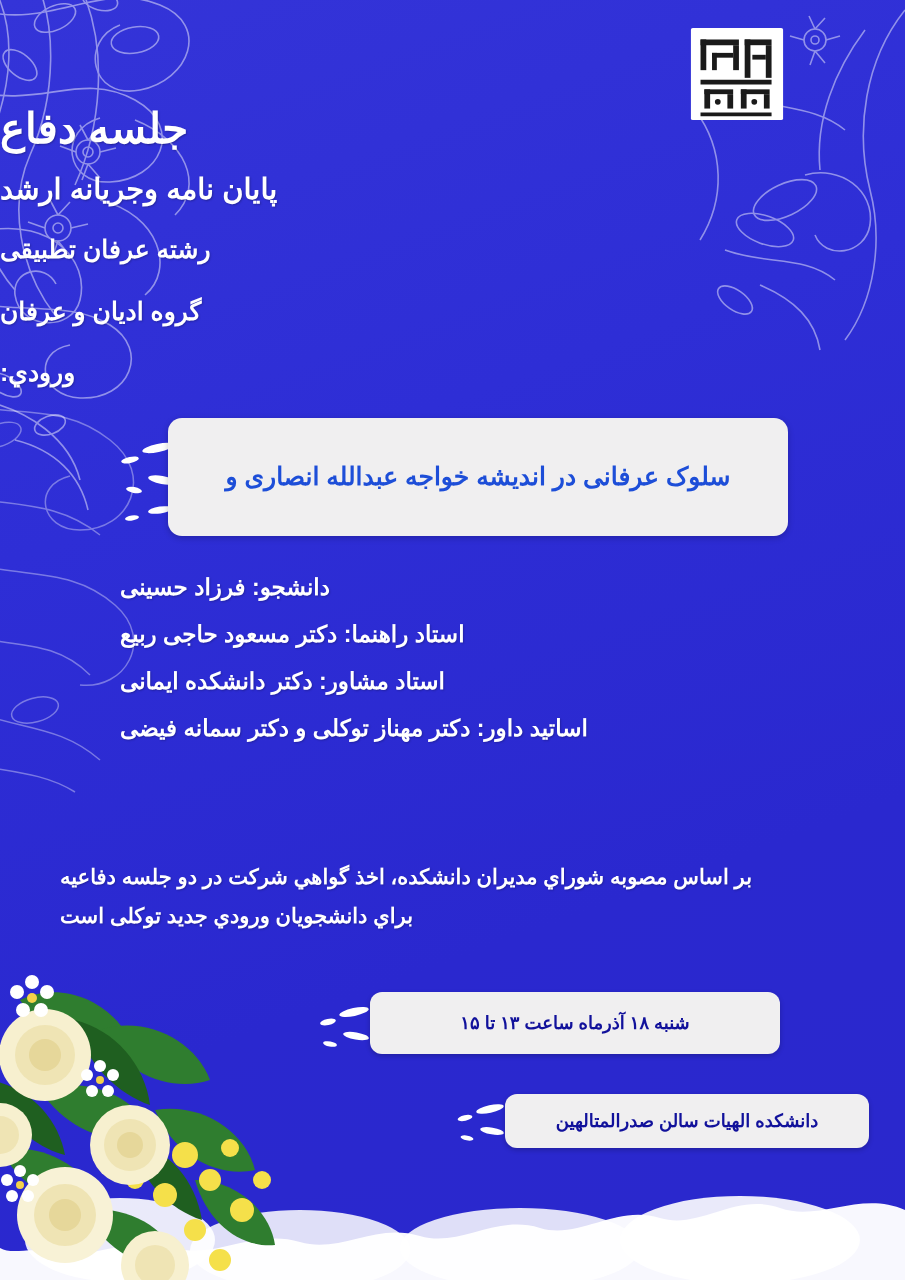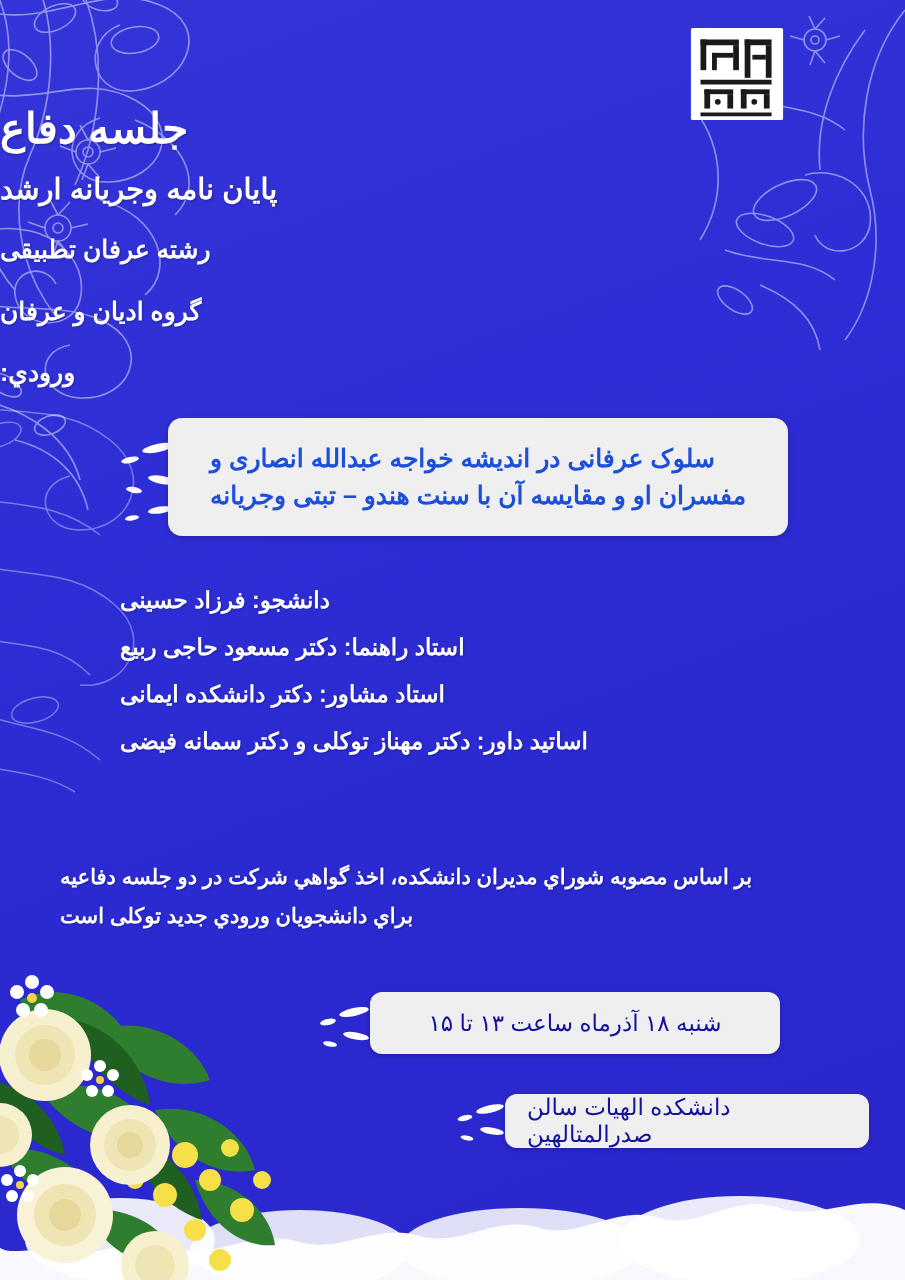--- a/index.html
+++ b/index.html
@@ -159,21 +159,21 @@
     position: absolute;
     top: 430px;
     left: 110px;
     width: 70px;
     height: 96px;
   }
 
   
   .people {
     position: absolute;
-    top: 587px;
+    top: 574px;
     width: 100%;
     margin-left: 9px;
   }
   .people-row {
     font-size: 23px;
     font-weight: bold;
     margin-bottom: 20px;
     padding-right: 120px;
     padding-left: 120px;
     text-shadow: 1px 1px 2px rgba(0,0,0,0.22);
@@ -197,24 +197,24 @@
   
   .plaque-small {
     position: absolute;
     background: #f0eff0;
     border-radius: 12px;
     box-shadow: 0 2px 5px rgba(0,0,0,0.22);
     display: flex;
     align-items: center;
     justify-content: center;
     color: #11119b;
-    font-size: 23px;
-    font-weight: normal;
+    font-size: 18px;
+    font-weight: bold;
     box-sizing: border-box;
-    padding: 8px 22px;
+    padding: 8px 28px;
   }
   .plaque-time {
     top: 992px;
     left: 370px;
     width: 410px;
     height: 62px;
   }
   .plaque-place {
     top: 1094px;
     left: 505px;
@@ -433,21 +433,20 @@
         <ellipse cx="52" cy="50" rx="14" ry="4" transform="rotate(10 52 50)"></ellipse>
         <ellipse cx="24" cy="60" rx="8" ry="3" transform="rotate(10 24 60)"></ellipse>
         <ellipse cx="50" cy="80" rx="12" ry="3.5" transform="rotate(-8 50 80)"></ellipse>
         <ellipse cx="22" cy="88" rx="7" ry="2.5" transform="rotate(-8 22 88)"></ellipse>
       </g>
     </svg>
 
     <div class="plaque">
       <div class="plaque-text">
         <span class="plaque-line">سلوک عرفانی در اندیشه خواجه عبدالله انصاری و</span>
-        <span class="plaque-line">مفسران او و مقایسه آن با سنت هندو – تبتی  وجریانه</span>
       </div>
     </div>
 
     <div class="people">
       <div class="people-row">دانشجو: فرزاد حسینی</div>
       <div class="people-row">استاد راهنما: دکتر مسعود حاجی ربیع</div>
       <div class="people-row">استاد مشاور: دکتر دانشکده ایمانی</div>
       <div class="people-row">اساتید داور: دکتر مهناز توکلی و دکتر سمانه فیضی</div>
     </div>
 

